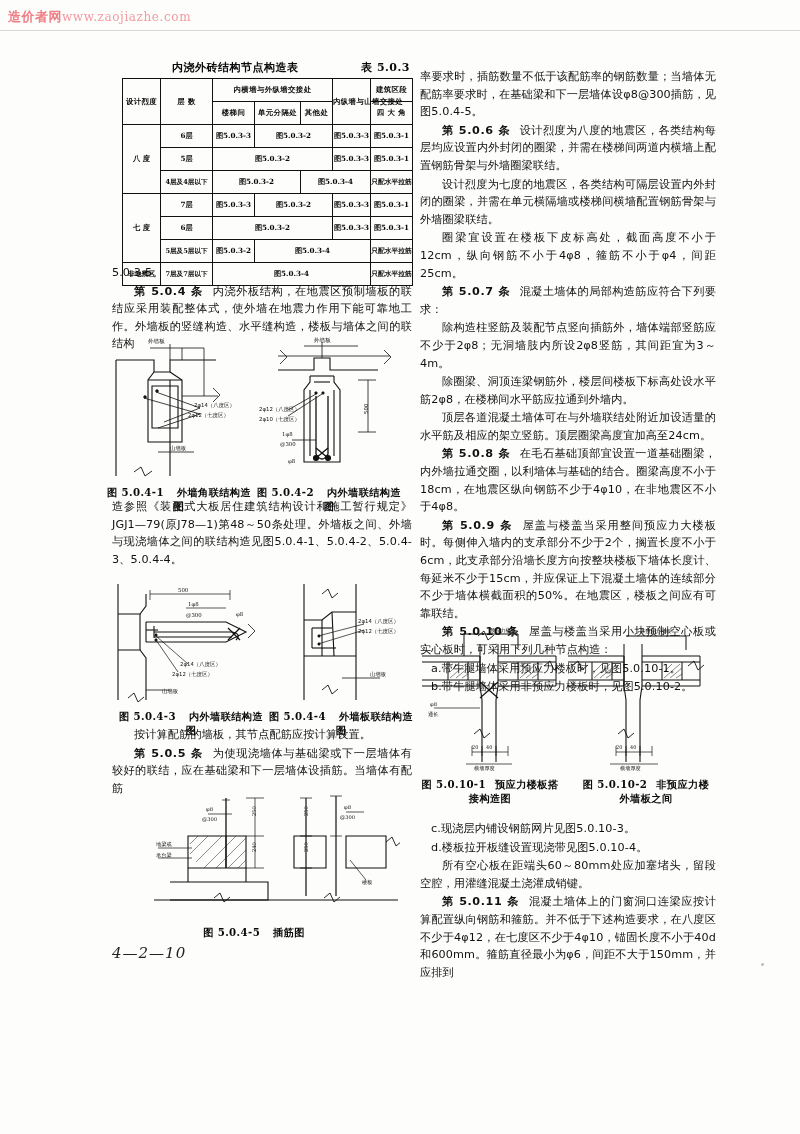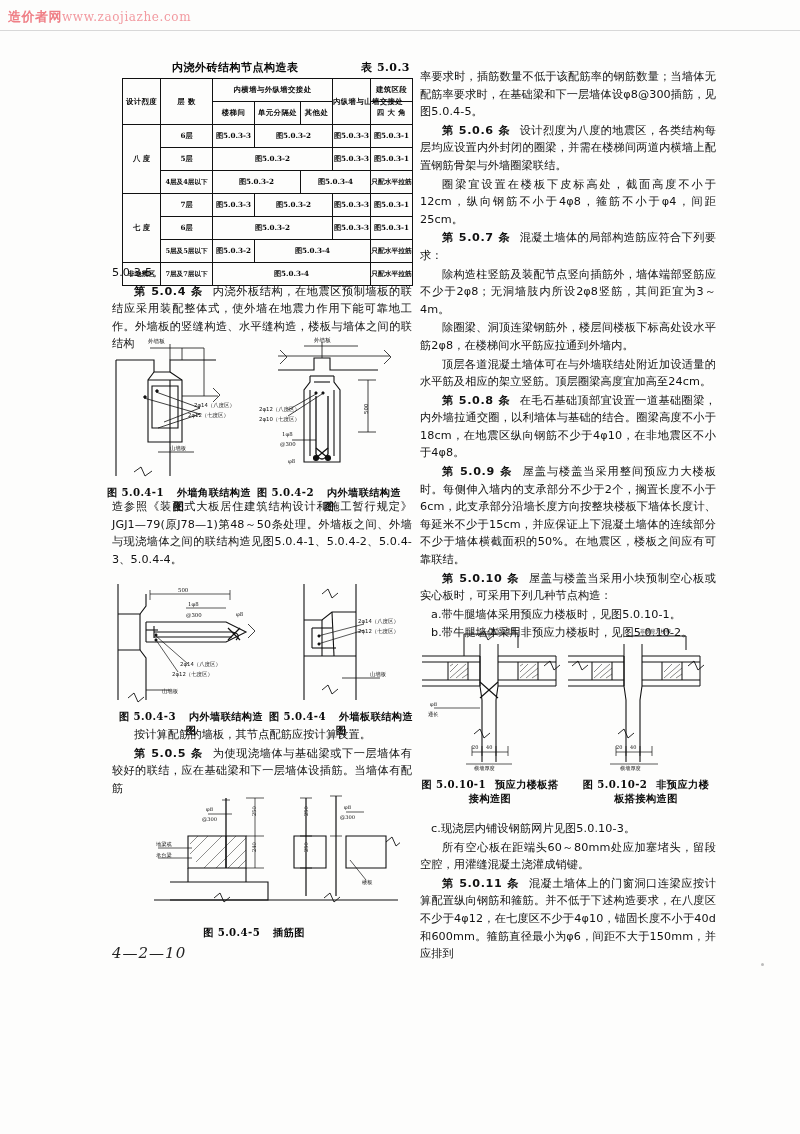--- a/index.html
+++ b/index.html
@@ -506,20 +506,21 @@
     <span class="n">图 5.0.4-5</span>
     <span class="sp"></span><span>插筋图</span>
   </div>
 
   <div class="pageno">4—2—10</div>
   <div class="dot-r"></div>
 
   <div class="col col-right" style="top:60px;margin-top:8px;">
     <p class="para">率要求时，插筋数量不低于该配筋率的钢筋数量；当墙体无配筋率要求时，在基础梁和下一层墙体设φ8@300插筋，见图5.0.4-5。</p>
     <p class="para indent"><span class="clause">第 5.0.6 条</span><span class="sp"></span><span>设计烈度为八度的地震区，各类结构每层均应设置内外封闭的圈梁，并需在楼梯间两道内横墙上配置钢筋骨架与外墙圈梁联结。</span></p>
+    <p class="para indent">设计烈度为七度的地震区，各类结构可隔层设置内外封闭的圈梁，并需在单元横隔墙或楼梯间横墙配置钢筋骨架与外墙圈梁联结。</p>
     <p class="para indent">圈梁宜设置在楼板下皮标高处，截面高度不小于12cm，纵向钢筋不小于4φ8，箍筋不小于φ4，间距25cm。</p>
     <p class="para indent"><span class="clause">第 5.0.7 条</span><span class="sp"></span><span>混凝土墙体的局部构造筋应符合下列要求：</span></p>
     <p class="para indent">除构造柱竖筋及装配节点竖向插筋外，墙体端部竖筋应不少于2φ8；无洞墙肢内所设2φ8竖筋，其间距宜为3～4m。</p>
     <p class="para indent">除圈梁、洞顶连梁钢筋外，楼层间楼板下标高处设水平筋2φ8，在楼梯间水平筋应拉通到外墙内。</p>
     <p class="para indent">顶层各道混凝土墙体可在与外墙联结处附近加设适量的水平筋及相应的架立竖筋。顶层圈梁高度宜加高至24cm。</p>
     <p class="para indent"><span class="clause">第 5.0.8 条</span><span class="sp"></span><span>在毛石基础顶部宜设置一道基础圈梁，内外墙拉通交圈，以利墙体与基础的结合。圈梁高度不小于18cm，在地震区纵向钢筋不少于4φ10，在非地震区不小于4φ8。</span></p>
     <p class="para indent"><span class="clause">第 5.0.9 条</span><span class="sp"></span><span>屋盖与楼盖当采用整间预应力大楼板时。每侧伸入墙内的支承部分不少于2个，搁置长度不小于6cm，此支承部分沿墙长度方向按整块楼板下墙体长度计、每延米不少于15cm，并应保证上下混凝土墙体的连续部分不少于墙体横截面积的50%。在地震区，楼板之间应有可靠联结。</span></p>
     <p class="para indent"><span class="clause">第 5.0.10 条</span><span class="sp"></span><span>屋盖与楼盖当采用小块预制空心板或实心板时，可采用下列几种节点构造：</span></p>
     <p class="para indent-small">a.带牛腿墙体采用预应力楼板时，见图5.0.10-1。</p>
     <p class="para indent-small">b.带牛腿墙体采用非预应力楼板时，见图5.0.10-2。</p>
@@ -649,23 +650,24 @@
     </svg>
   </div>
 
   <div style="position:absolute; left:420px; top:778px; width:296px; display:flex; justify-content:space-between;">
     <div class="cap" style="width:140px;">
       <div><span class="n">图 5.0.10-1</span><span class="sp"></span><span>预应力楼板搭</span></div>
       <div>接构造图</div>
     </div>
     <div class="cap" style="width:140px;">
       <div><span class="n">图 5.0.10-2</span><span class="sp"></span><span>非预应力楼</span></div>
-      <div>板搭接构造图</div>
+      <div>外墙板之间</div>
     </div>
   </div>
 
   <div class="col col-right" style="top:820px;">
     <p class="para indent-small">c.现浇层内铺设钢筋网片见图5.0.10-3。</p>
+    <p class="para indent-small">d.楼板拉开板缝设置现浇带见图5.0.10-4。</p>
     <p class="para indent">所有空心板在距端头60～80mm处应加塞堵头，留段空腔，用灌缝混凝土浇灌成销键。</p>
     <p class="para indent"><span class="clause">第 5.0.11 条</span><span class="sp"></span><span>混凝土墙体上的门窗洞口连梁应按计算配置纵向钢筋和箍筋。并不低于下述构造要求，在八度区不少于4φ12，在七度区不少于4φ10，锚固长度不小于40d和600mm。箍筋直径最小为φ6，间距不大于150mm，并应排到</span></p>
   </div>
 
 </div>
 
 </body></html>

